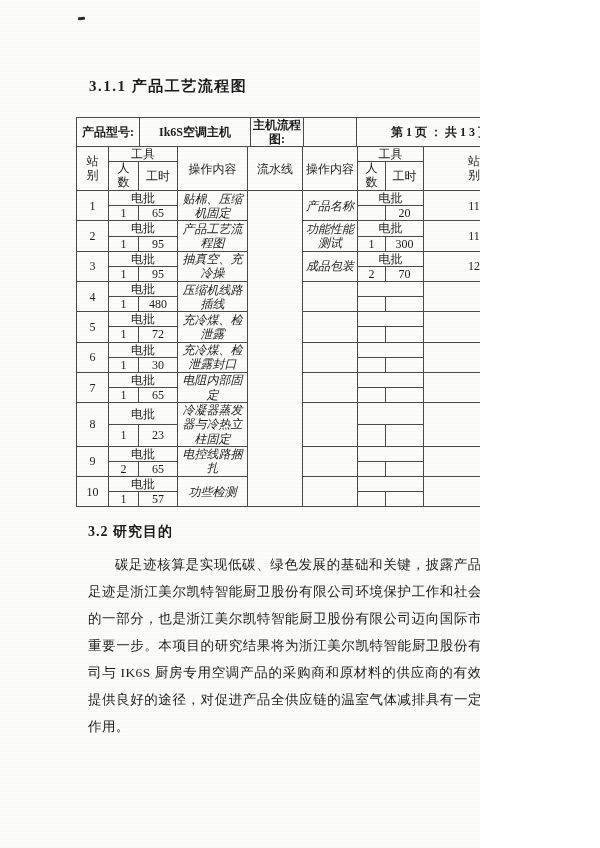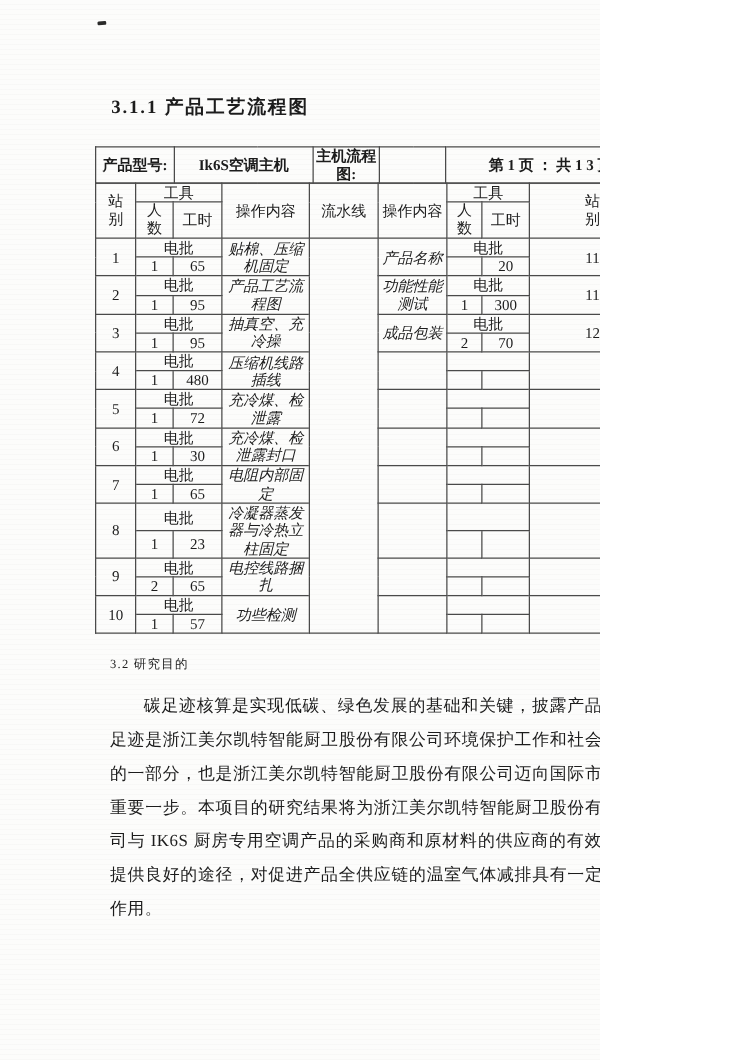--- a/index.html
+++ b/index.html
@@ -36,21 +36,21 @@
   .info tr.ra{height:23px;}
   .info tr.rb{height:27px;}
   .proc{margin-top:-1px;}
   .proc tr.hr1{height:14px;}
   .proc tr.hr2{height:26px;}
   .proc tr.rt{height:13px;}
   .proc tr.rn{height:15px;}
   .stack{display:inline-block;width:1.05em;word-break:break-all;line-height:1.15;}
   .op{padding:0 3px;font-style:italic;}
   .h2{
-    font-size:10px;font-weight:normal;letter-spacing:1px;
+    font-size:14px;font-weight:bold;letter-spacing:1px;
     margin:16px 0 10px 12px;line-height:18px;
   }
   .body-text{margin:0 14px 0 12px;}
   .body-text p{
     font-size:13.5px;line-height:27px;letter-spacing:0.4px;
     text-align:justify;text-indent:2em;margin:0 0 6px 0;
   }
 </style>
 </head>
 <body>

